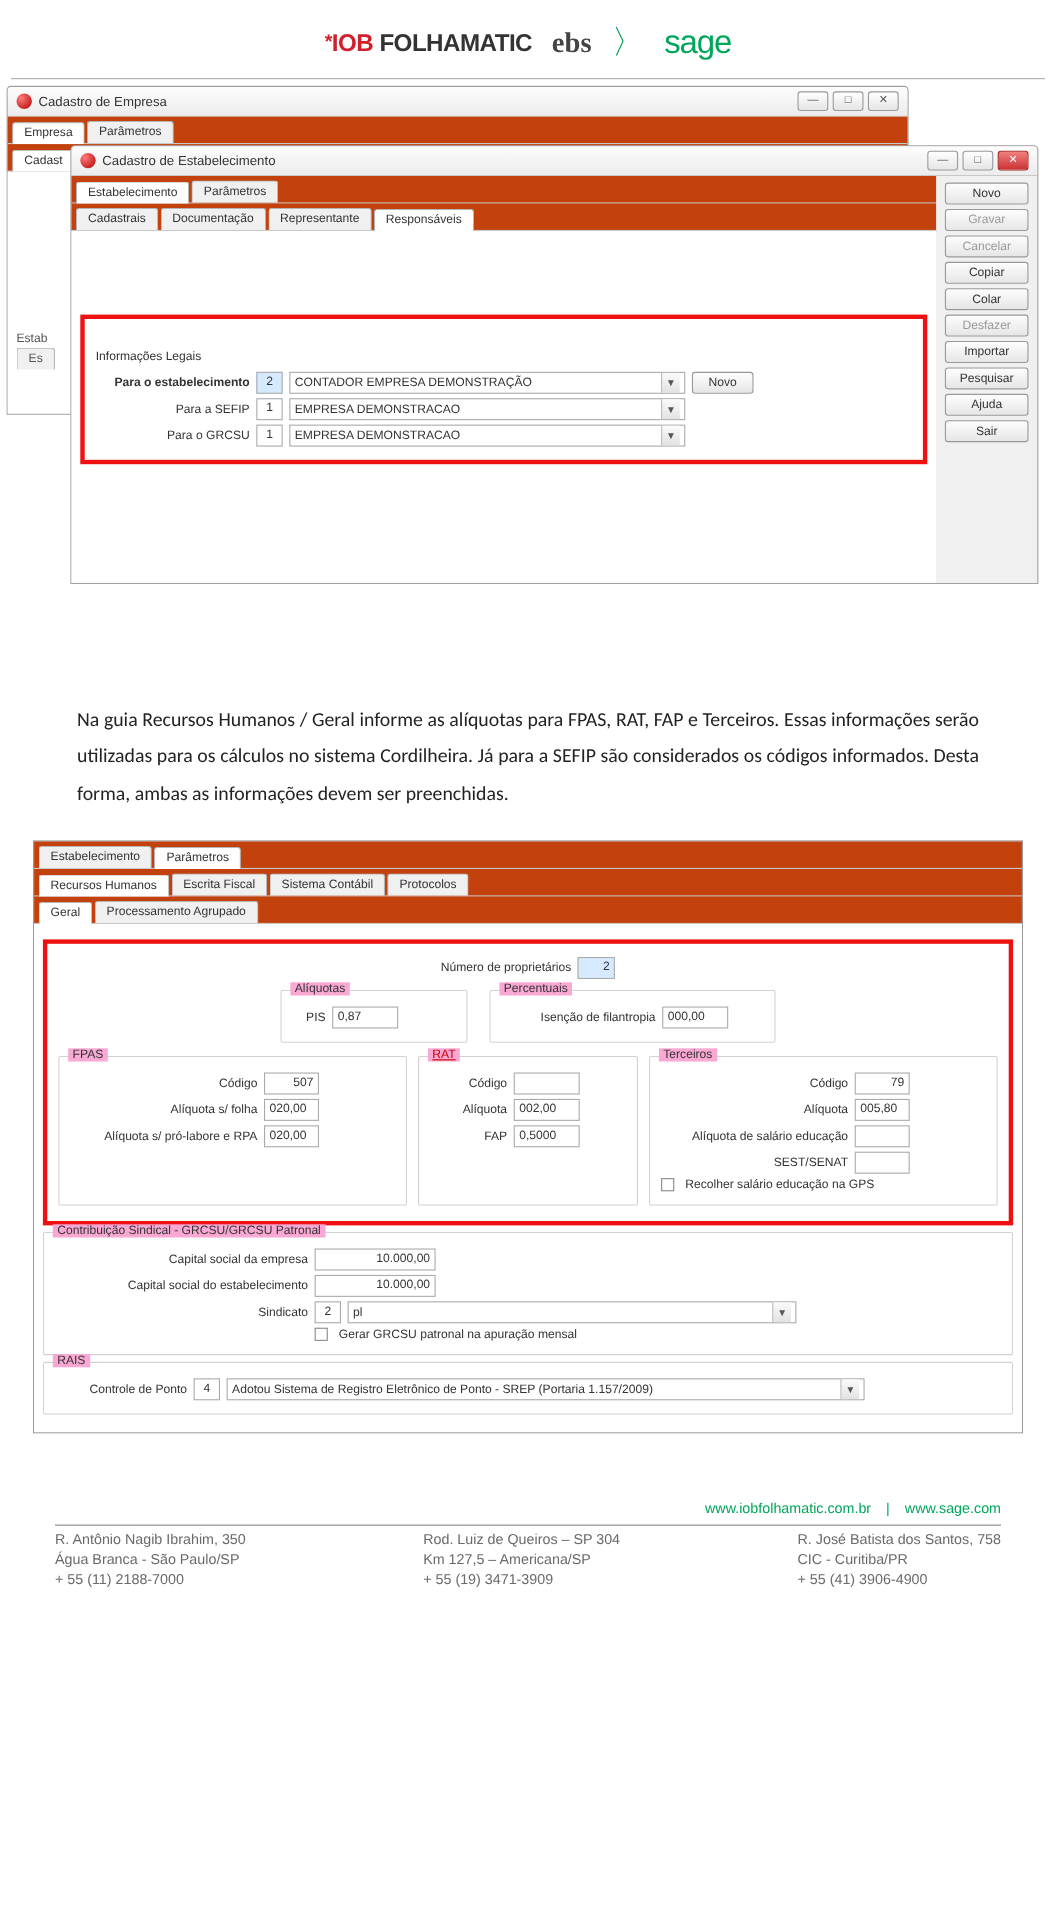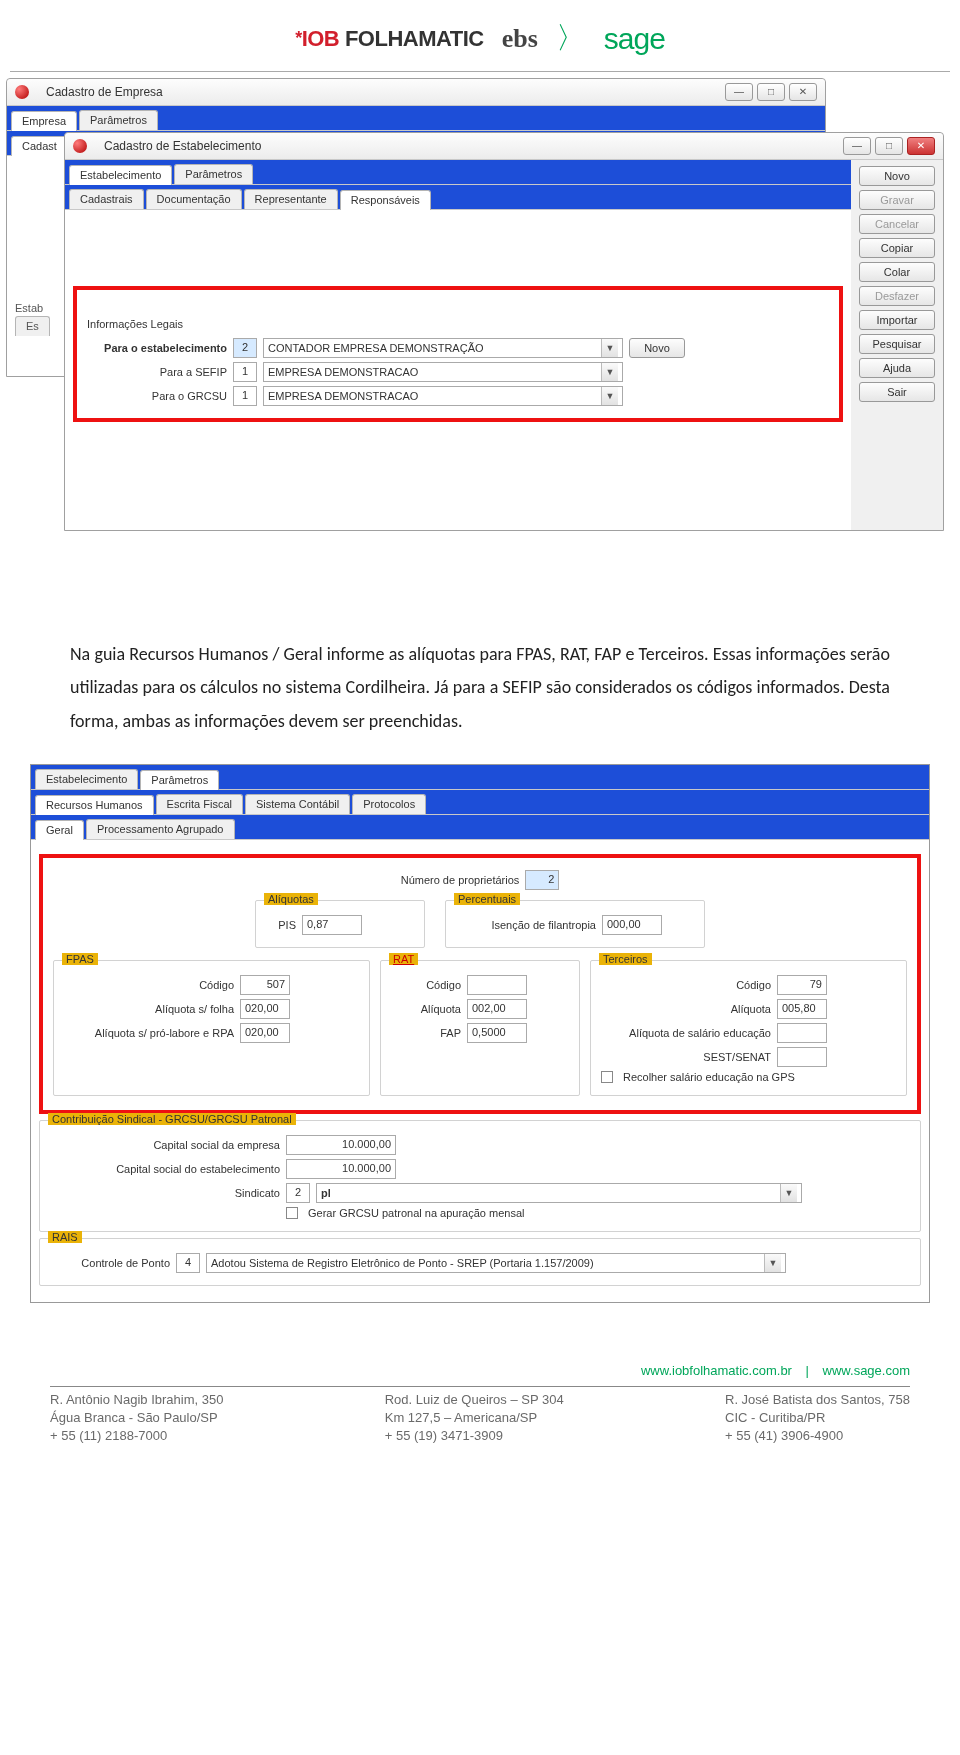--- a/index.html
+++ b/index.html
@@ -42,35 +42,35 @@
   }
   .titlebar {
     display: flex;
     align-items: center;
     justify-content: space-between;
     padding: 4px 8px;
     background: linear-gradient(#fdfdfd, #ececec);
     border-bottom: 1px solid #c8c8c8;
     border-radius: 4px 4px 0 0;
   }
-  .titlebar .left { display: flex; align-items: center; gap: 17px; }
+  .titlebar .left { display: flex; align-items: center; gap: 6px; }
   .app-icon {
     width: 14px; height: 14px; border-radius: 7px;
     background: radial-gradient(circle at 30% 30%, #ff7b7b, #b00000);
   }
   .window-buttons { display: flex; gap: 4px; }
   .winbtn {
     width: 28px; height: 18px; border: 1px solid #999; border-radius: 3px;
     background: linear-gradient(#fff,#e5e5e5);
     font-size: 10px; line-height: 15px; text-align: center; color: #555;
   }
   .winbtn.close-red { background: linear-gradient(#f08080,#c33); color: #fff; border-color: #a22; }
 
   .tabstrip {
-    background: #1d4ed8;
+    background: #c2410c;
     border-bottom: 1px solid #c8c8c8;
     display: flex;
     gap: 0;
     padding-top: 4px;
     padding-left: 4px;
   }
   .tab {
     padding: 3px 10px 4px;
     border: 1px solid #b5b5b5;
     border-bottom: none;
@@ -114,21 +114,21 @@
   .red-outline { border: 4px solid #e11; padding: 8px 10px; margin-top: 8px; }
   .groupbox {
     border: 1px solid #d2d2d2;
     border-radius: 2px;
     padding: 10px 10px 8px;
     margin: 6px 0;
     position: relative;
   }
   .groupbox > .legend {
     position: absolute; top: -8px; left: 8px; padding: 0 4px;
-    background: #eab308; font-size: 11px; color: #333;
+    background: #f9a8d4; font-size: 11px; color: #333;
   }
   .formrow { display: flex; align-items: center; gap: 6px; margin: 4px 0; }
   .formrow label { font-size: 11px; text-align: right; }
   .inp {
     border: 1px solid #aaa; background: #fff; height: 20px; padding: 2px 4px;
     font-size: 11px; color: #333;
   }
   .inp.sel { display:flex; align-items:center; justify-content:space-between; }
   .dd-arrow {
     display:inline-flex; width:17px; height:18px; align-items:center; justify-content:center;
@@ -377,21 +377,21 @@
           <label class="labelR" style="width:230px;">Capital social da empresa</label>
           <span class="inp" style="width:110px;text-align:right;">10.000,00</span>
         </div>
       <div class="formrow">
           <label class="labelR" style="width:230px;">Capital social do estabelecimento</label>
           <span class="inp" style="width:110px;text-align:right;">10.000,00</span>
         </div>
       <div class="formrow">
         <label class="labelR" style="width:230px;">Sindicato</label>
         <span class="inp" style="width:24px;text-align:center;">2</span>
-        <span class="inp sel" style="width:486px;font-weight:bold;">
+        <span class="inp sel" style="width:408px;">
           <span>pl</span>
           <span class="dd-arrow">▼</span>
         </span>
       </div>
       <div class="formrow" style="margin-left:236px;">
         <span class="chk"></span>
         <label>Gerar GRCSU patronal na apuração mensal</label>
       </div>
     </div>
 

